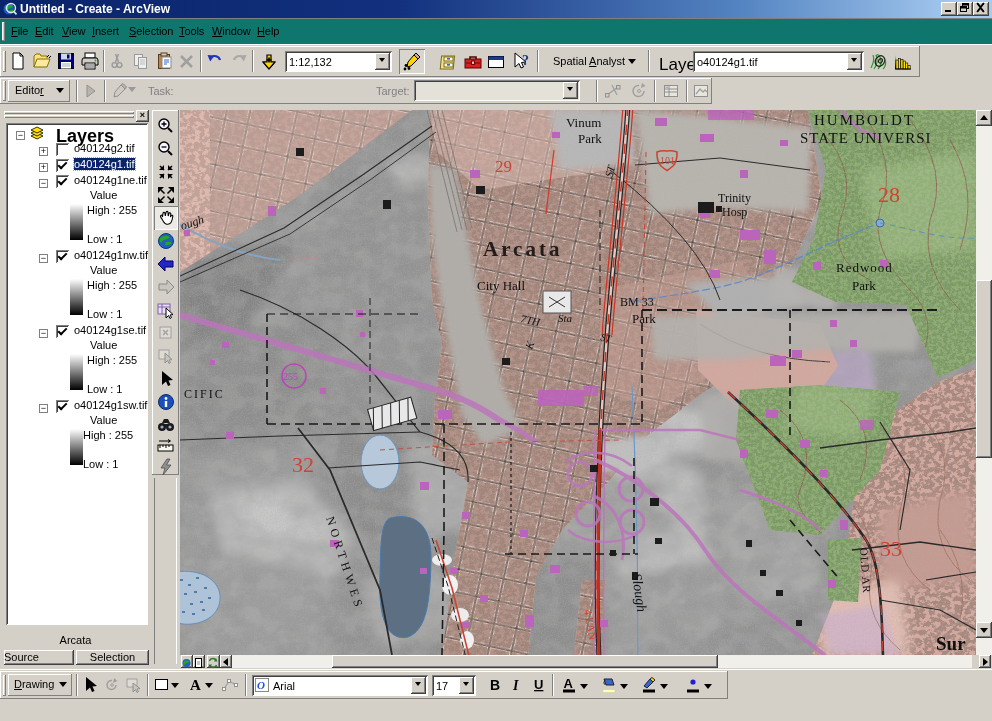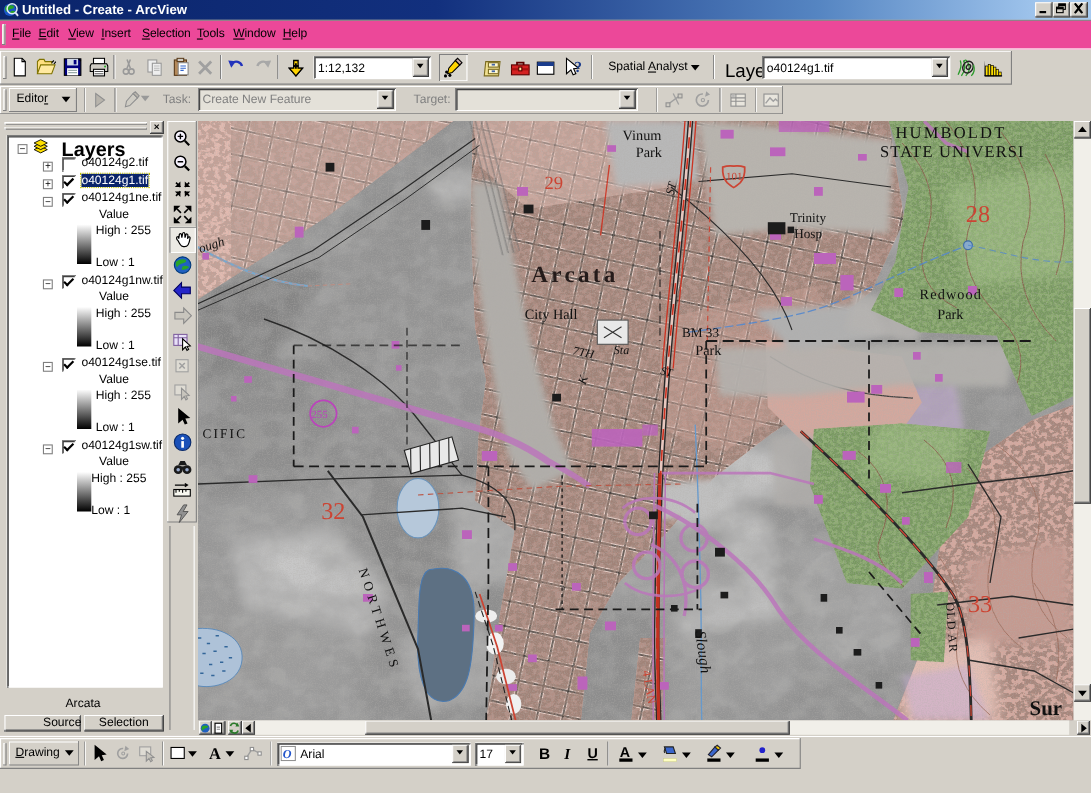--- a/index.html
+++ b/index.html
@@ -7,21 +7,21 @@
 #app{position:relative;width:992px;height:721px;background:#d4d0c8}
 
 #title{left:0;top:0;width:992px;height:18px;background:linear-gradient(to right,#0a246a 0%,#12307e 40%,#5585c2 75%,#a6caf0 97%);color:#fff;font-weight:bold;font-size:12px;line-height:18px}
 #title .txt{position:absolute;left:20px;top:0}
 .tbtn{position:absolute;top:2px;width:16px;height:14px;background:#d4d0c8;box-shadow:inset -1px -1px #404040,inset 1px 1px #fff,inset -2px -2px #808080;font-size:9px;text-align:center;line-height:13px;color:#000;font-weight:bold}
 
 .raised{box-shadow:inset -1px -1px #808080,inset 1px 1px #fff}
 .grip{width:3px;background:#d4d0c8;box-shadow:inset -1px -1px #808080,inset 1px 1px #fff}
 .sep{width:2px;background:#d4d0c8;box-shadow:inset 1px 0 #808080,inset -1px 0 #fff}
 
-#menubar{left:0;top:19px;width:992px;height:26px;background:#ec4899;border-bottom:1px solid #fff;font-size:11px;letter-spacing:-0.1px;color:#000}
+#menubar{left:0;top:19px;width:992px;height:26px;background:#0f766e;border-bottom:1px solid #fff;font-size:11px;letter-spacing:-0.1px;color:#000}
 #menubar span.mi{position:absolute;top:6px}
 u{text-decoration:underline}
 .combo{background:#fff;box-shadow:inset 1px 1px #808080,inset -1px -1px #fff,inset 2px 2px #404040;font-size:11px}
 .combo .cb-t{position:absolute;left:4px;top:50%;transform:translateY(-50%)}
 .combo .cb-b{position:absolute;right:2px;top:2px;bottom:2px;width:15px;background:#d4d0c8;box-shadow:inset -1px -1px #404040,inset 1px 1px #fff,inset -2px -2px #808080;}
 .combo .cb-b:after{content:"";position:absolute;left:4px;top:5px;border:3px solid transparent;border-top:4px solid #000}
 .dis{color:#808080}
 .toolrow{position:absolute;background:#d4d0c8}
 .tb{position:absolute;width:22px;height:22px}
 .tb svg{position:absolute;left:2px;top:2px}
@@ -254,24 +254,20 @@
         </div>
     <div class="abs sep" style="left:104px;top:2px;height:22px"></div>
     <div class="tb" style="left:108px;top:2px">
           <svg width="18" height="18" viewBox="0 0 18 18">
             <path d="M11 3 L15 7 L8 14 L4 15 L5 10 Z" fill="#cfccc4" stroke="#909090"></path>
             <path d="M11 3 L13 1.5 L16.5 5 L15 7 Z" fill="#b8b4ac" stroke="#909090"></path>
           </svg>
         </div>
     <div class="abs" style="left:128px;top:9px;width:0;height:0;border:4px solid transparent;border-top:5px solid #999"></div>
     <span class="abs dis" style="left:148px;top:7px;font-size:11px">Task:</span>
-    <div class="abs combo" style="left:180px;top:2px;width:180px;height:21px;background:#e4e1d9">
-          <span class="cb-t dis">Create New Feature</span>
-          <span class="cb-b"></span>
-        </div>
     <span class="abs dis" style="left:376px;top:7px;font-size:11px">Target:</span>
     <div class="abs combo" style="left:414px;top:2px;width:166px;height:21px;background:#e4e1d9">
           <span class="cb-b"></span>
         </div>
     <div class="abs sep" style="left:596px;top:2px;height:22px"></div>
     <div class="tb" style="left:602px;top:2px">
           <svg width="18" height="18" viewBox="0 0 18 18">
             <path d="M3 13 L14 5" stroke="#a0a0a0" stroke-width="1.4"></path>
             <rect x="1.5" y="11.5" width="3.5" height="3.5" fill="#cfccc4" stroke="#909090"></rect>
             <rect x="12.5" y="3.5" width="3.5" height="3.5" fill="#cfccc4" stroke="#909090"></rect>
@@ -348,21 +344,21 @@
         <div class="exp" style="left:33px;top:281px">−</div>
           <div class="chk ck" style="left:50px;top:277px"></div>
           <span class="trow" style="left:68px;top:276px">o40124g1sw.tif</span>
         <span class="trow" style="left:84px;top:291px">Value</span>
         <div class="ramp" style="left:64px;top:306px"></div>
         <span class="trow" style="left:77px;top:306px">High : 255</span>
         <span class="trow" style="left:77px;top:335px">Low : 1</span>
       </div>
     </div>
     <div class="abs" style="left:0px;top:524px;width:147px;height:16px;text-align:center;font-size:11px">Arcata</div>
-    <div class="abs" style="left:2px;top:540px;width:70px;height:15px;background:#d4d0c8;box-shadow:inset -1px -1px #404040,inset 1px 1px #fff,inset -2px -2px #808080;text-align:right;font-size:11px;line-height:14px">Source</div>
+    <div class="abs" style="left:2px;top:540px;width:70px;height:15px;background:#d4d0c8;box-shadow:inset -1px -1px #404040,inset 1px 1px #fff,inset -2px -2px #808080;text-align:left;font-size:11px;line-height:14px">Source</div>
     <div class="abs" style="left:74px;top:540px;width:73px;height:15px;background:#d4d0c8;box-shadow:inset -1px -1px #404040,inset 1px 1px #fff,inset -2px -2px #808080;text-align:center;font-size:11px;line-height:14px">Selection</div>
   </div>
 
   <div id="vtools" class="abs" style="left:152px;top:110px;width:28px;height:556px">
     <div class="abs raised" style="left:0;top:0;width:27px;height:365px"></div>
     <div class="abs" style="left:2px;top:368px;width:23px;height:186px;box-shadow:inset 1px 0 #808080,inset -1px 0 #fff"></div>
     <div class="vtb" style="top:4px">
         <svg width="20" height="20" viewBox="0 0 20 20">
           <circle cx="8" cy="8" r="5" fill="#f8f4ff" stroke="#000" stroke-width="1.4"></circle>
           <path d="M8 5.5 V10.5 M5.5 8 H10.5" stroke="#000" stroke-width="1.3"></path>

